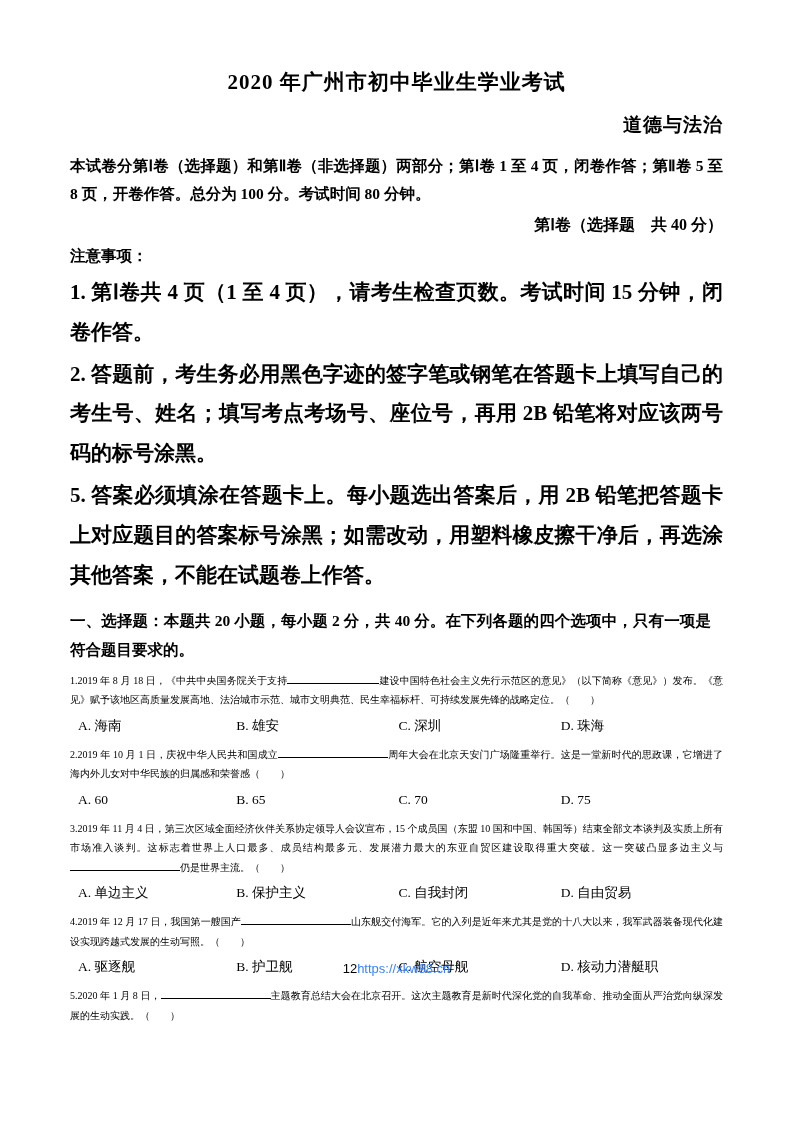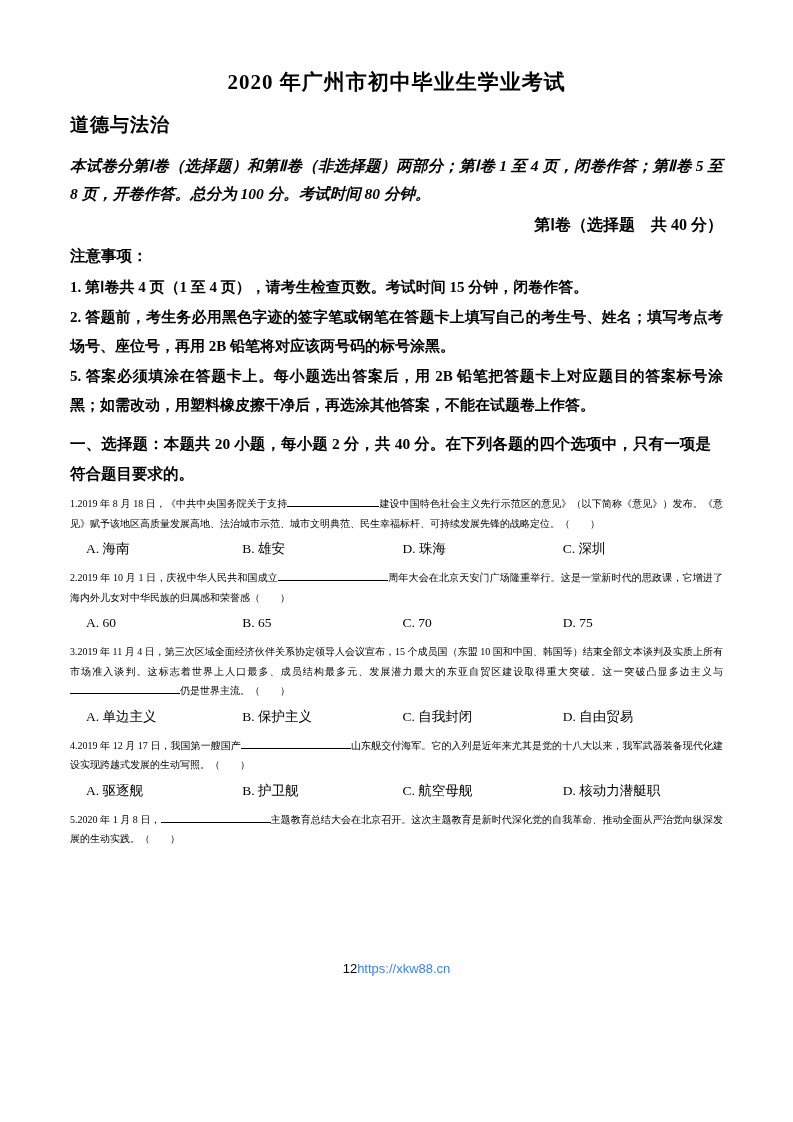--- a/index.html
+++ b/index.html
@@ -24,48 +24,47 @@
   }
   .title-main {
     text-align: center;
     font-size: 21px;
     font-weight: bold;
     letter-spacing: 1px;
     margin-top: 16px;
     margin-bottom: 6px;
   }
   .title-sub {
-    text-align: left;
+    text-align: right;
     font-size: 19px;
     font-weight: bold;
     letter-spacing: 1px;
     margin-bottom: 14px;
   }
   .para-bold {
     font-size: 15.5px;
     font-weight: bold;
     line-height: 1.85;
     text-align: justify;
     margin: 0 0 6px 0;
-    font-style: italic;
   }
   .center-bold {
     text-align: right;
     font-size: 16px;
     font-weight: bold;
     margin: 4px 0 6px 0;
   }
   .note-head {
     font-size: 15.5px;
     font-weight: bold;
     line-height: 1.85;
     margin: 0 0 2px 0;
   }
   .note-item {
-    font-size: 15px;
+    font-size: 21px;
     font-weight: bold;
     line-height: 1.9;
     text-align: justify;
     margin: 0 0 2px 0;
   }
   .section-head {
     font-size: 15.5px;
     font-weight: bold;
     line-height: 1.9;
     text-align: justify;
@@ -83,21 +82,21 @@
     width: 92px;
     vertical-align: baseline;
   }
   .blank.wide {
     width: 110px;
   }
   .options {
     display: flex;
     font-size: 13.5px;
     line-height: 2.0;
-    margin: 0 0 2px 12px;
+    margin: 0 0 2px 4px;
   }
   .options .opt {
     width: 25%;
     box-sizing: border-box;
     padding-right: 6px;
   }
   .options.indent .opt:first-child {
     padding-left: 4px;
   }
   .footer {
@@ -133,22 +132,22 @@
   <p class="note-item">1. 第Ⅰ卷共 4 页（1 至 4 页），请考生检查页数。考试时间 15 分钟，闭卷作答。</p>
   <p class="note-item">2. 答题前，考生务必用黑色字迹的签字笔或钢笔在答题卡上填写自己的考生号、姓名；填写考点考场号、座位号，再用 2B 铅笔将对应该两号码的标号涂黑。</p>
   <p class="note-item">5. 答案必须填涂在答题卡上。每小题选出答案后，用 2B 铅笔把答题卡上对应题目的答案标号涂黑；如需改动，用塑料橡皮擦干净后，再选涂其他答案，不能在试题卷上作答。</p>
 
   <p class="section-head">一、选择题：本题共 20 小题，每小题 2 分，共 40 分。在下列各题的四个选项中，只有一项是符合题目要求的。</p>
 
   <p class="question"><span>1.2019 年 8 月 18 日，《中共中央国务院关于支持</span><span class="blank"></span><span>建设中国特色社会主义先行示范区的意见》（以下简称《意见》）发布。《意见》赋予该地区高质量发展高地、法治城市示范、城市文明典范、民生幸福标杆、可持续发展先锋的战略定位。（　　）</span></p>
   <div class="options indent">
     <span class="opt">A. 海南</span>
     <span class="opt">B. 雄安</span>
+    <span class="opt">C. 深圳</span>
     <span class="opt">D. 珠海</span>
-    <span class="opt">C. 深圳</span>
   </div>
 
   <p class="question"><span>2.2019 年 10 月 1 日，庆祝中华人民共和国成立</span><span class="blank wide"></span><span>周年大会在北京天安门广场隆重举行。这是一堂新时代的思政课，它增进了海内外儿女对中华民族的归属感和荣誉感（　　）</span></p>
   <div class="options indent">
     <span class="opt">A. 60</span>
     <span class="opt">B. 65</span>
     <span class="opt">C. 70</span>
     <span class="opt">D. 75</span>
   </div>
 

